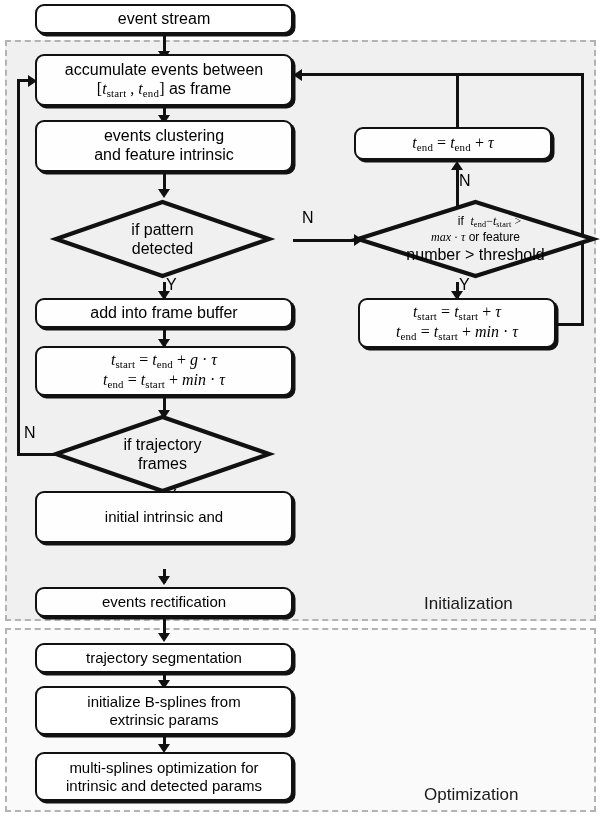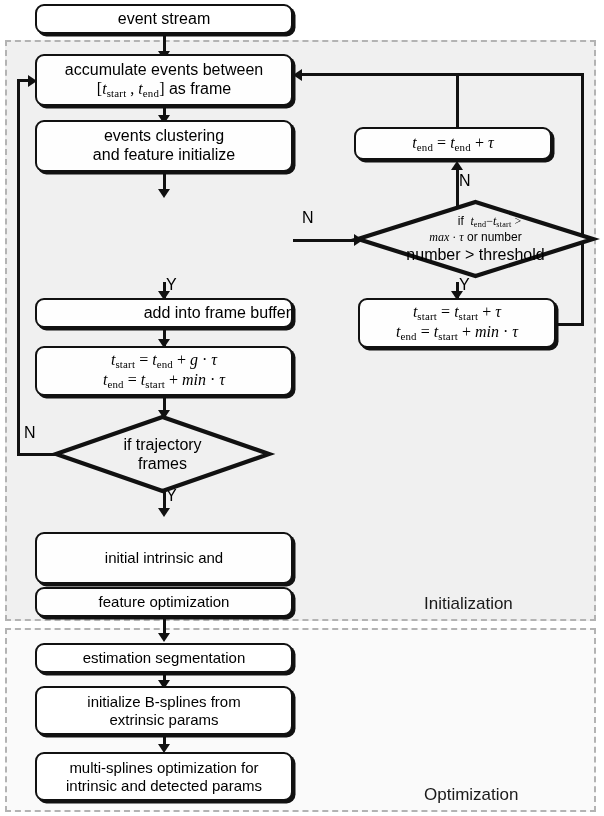--- a/index.html
+++ b/index.html
@@ -131,26 +131,37 @@
   <div class="node fs16" id="n-accumulate" style="left:35px;top:54px;width:258px;height:52px;">
     <span class="txt">
       <span class="ln">accumulate events between</span>
       <span class="ln mline" aria-label="[t_start , t_end] as frame"><span class="mr">[</span><span class="mi">t</span><span class="sub">start</span><span class="mr"> ,&nbsp;</span><span class="mi">t</span><span class="sub">end</span><span class="mr">]</span><span style="font-family:'Liberation Sans',sans-serif;"> as frame</span></span>
     </span>
   </div>
 
   <div class="node fs16" id="n-clustering" style="left:35px;top:120px;width:258px;height:52px;">
     <span class="txt">
       <span class="ln">events clustering</span>
-      <span class="ln">and feature initialize</span>
-    </span>
-  </div>
-
-
-  <div class="node fs16" id="n-add-buffer" style="left:35px;top:298px;width:258px;height:30px;text-align:right;">
+      <span class="ln">and feature intrinsic</span>
+    </span>
+  </div>
+
+  <div class="diamond" id="d-pattern" style="left:53px;top:199px;width:219px;height:80px;">
+    <svg width="219" height="80" viewBox="0 0 219 80">
+      <polygon points="109.5,3 216,40 109.5,77 3,40" fill="#f0f0f0" stroke="#111" stroke-width="4.2" stroke-linejoin="miter"></polygon>
+    </svg>
+    <div class="dtext fs16">
+      <span>
+        <span class="ln">if pattern</span>
+        <span class="ln">detected</span>
+      </span>
+    </div>
+  </div>
+
+  <div class="node fs16" id="n-add-buffer" style="left:35px;top:298px;width:258px;height:30px;">
     <span class="txt">add into frame buffer</span>
   </div>
 
   <div class="node" id="n-update-left" style="left:35px;top:346px;width:258px;height:50px;">
     <span class="txt">
       <span class="ln mline fs16" aria-label="t_start = t_end + g · tau"><span class="mi">t</span><span class="sub">start</span><span class="mo"> = </span><span class="mi">t</span><span class="sub">end</span><span class="mo"> + </span><span class="mi">g</span><span class="mo"> · </span><span class="mi">τ</span></span>
       <span class="ln mline fs16" aria-label="t_end = t_start + min · tau"><span class="mi">t</span><span class="sub">end</span><span class="mo"> = </span><span class="mi">t</span><span class="sub">start</span><span class="mo"> + </span><span class="mi">min</span><span class="mo"> · </span><span class="mi">τ</span></span>
     </span>
   </div>
 
@@ -159,32 +170,32 @@
       <polygon points="109.5,3 216,40 109.5,77 3,40" fill="#f0f0f0" stroke="#111" stroke-width="4.2" stroke-linejoin="miter"></polygon>
     </svg>
     <div class="dtext fs16">
       <span>
         <span class="ln">if trajectory</span>
         <span class="ln">frames</span>
       </span>
     </div>
   </div>
 
-  <div class="node fs15" id="n-initial-params" style="left:35px;top:532px;width:258px;height:52px;">
+  <div class="node fs15" id="n-initial-params" style="left:35px;top:491px;width:258px;height:52px;">
     <span class="txt">
       <span class="ln">initial intrinsic and</span>
     </span>
   </div>
 
   <div class="node fs15" id="n-feature-rect" style="left:35px;top:587px;width:258px;height:30px;">
-    <span class="txt">feature optimization</span>
+    <span class="txt">events rectification</span>
   </div>
 
   <div class="node fs15" id="n-trajectory" style="left:35px;top:643px;width:258px;height:30px;background:#ffffff;">
-    <span class="txt">estimation segmentation</span>
+    <span class="txt">trajectory segmentation</span>
   </div>
 
   <div class="node fs15" id="n-bsplines" style="left:35px;top:686px;width:258px;height:49px;background:#ffffff;">
     <span class="txt">
       <span class="ln">initialize B-splines from</span>
       <span class="ln">extrinsic params</span>
     </span>
   </div>
 
   <div class="node fs15" id="n-multispline" style="left:35px;top:752px;width:258px;height:49px;background:#ffffff;">
@@ -198,21 +209,21 @@
     <span class="txt mline fs16" aria-label="t_end = t_end + tau"><span class="mi">t</span><span class="sub">end</span><span class="mo"> = </span><span class="mi">t</span><span class="sub">end</span><span class="mo"> + </span><span class="mi">τ</span></span>
   </div>
 
   <div class="diamond" id="d-window" style="left:355px;top:199px;width:241px;height:80px;">
     <svg width="241" height="80" viewBox="0 0 241 80">
       <polygon points="120.5,3 238,40 120.5,77 3,40" fill="#f0f0f0" stroke="#111" stroke-width="4.2" stroke-linejoin="miter"></polygon>
     </svg>
     <div class="dtext">
       <span>
         <span class="ln mline fs12" aria-label="if t_end - t_start &gt;"><span style="font-family:'Liberation Sans',sans-serif;padding-left:28px;">if&nbsp;&nbsp;</span><span class="mi">t</span><span class="sub">end</span><span class="mo">−</span><span class="mi">t</span><span class="sub">start</span><span class="mo"> &gt;</span></span>
-        <span class="ln mline fs12" aria-label="max · tau or events"><span class="mi">max</span><span class="mo"> · </span><span class="mi">τ</span><span style="font-family:'Liberation Sans',sans-serif;"> or number</span></span>
+        <span class="ln mline fs12" aria-label="max · tau or events"><span class="mi">max</span><span class="mo"> · </span><span class="mi">τ</span><span style="font-family:'Liberation Sans',sans-serif;"> or feature</span></span>
         <span class="ln fs11">number &gt; threshold</span>
       </span>
     </div>
   </div>
 
   <div class="node" id="n-update-right" style="left:358px;top:298px;width:198px;height:50px;">
     <span class="txt">
       <span class="ln mline fs16" aria-label="t_start = t_start + tau"><span class="mi">t</span><span class="sub">start</span><span class="mo"> = </span><span class="mi">t</span><span class="sub">start</span><span class="mo"> + </span><span class="mi">τ</span></span>
       <span class="ln mline fs16" aria-label="t_end = t_start + min · tau"><span class="mi">t</span><span class="sub">end</span><span class="mo"> = </span><span class="mi">t</span><span class="sub">start</span><span class="mo"> + </span><span class="mi">min</span><span class="mo"> · </span><span class="mi">τ</span></span>
     </span>

